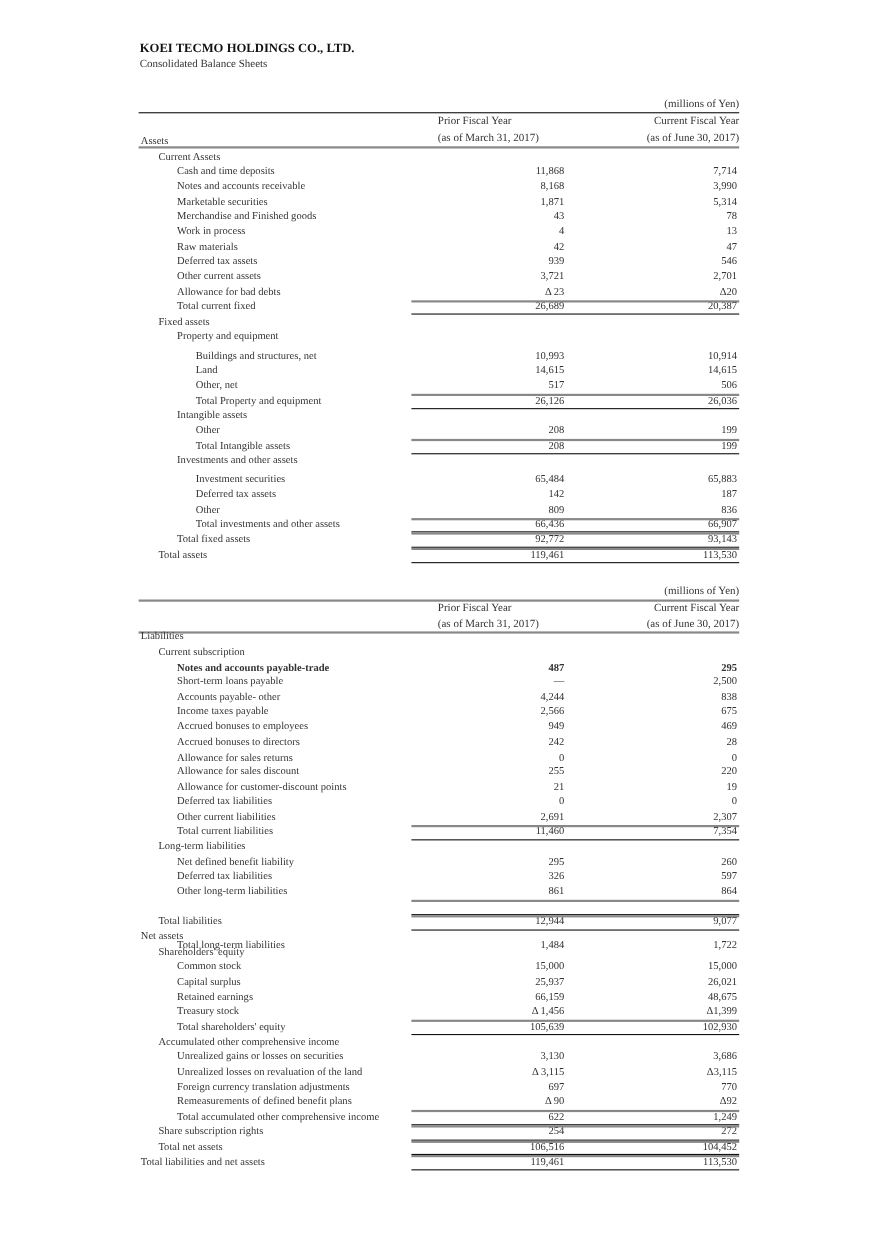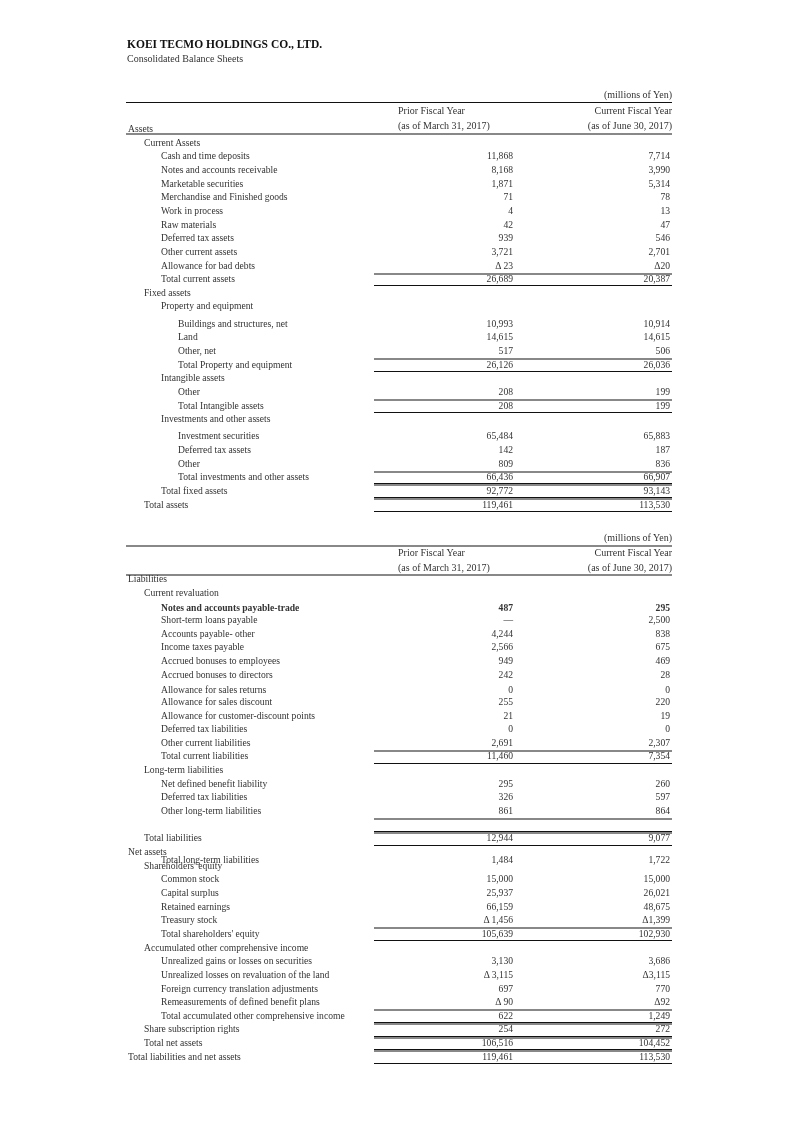--- a/index.html
+++ b/index.html
@@ -61,21 +61,21 @@
         <span class="v1">8,168</span>
         <span class="v2">3,990</span>
       </div>
       <div class="row ind2" style="top: 176.6px;">
         <span class="lbl">Marketable securities</span>
         <span class="v1">1,871</span>
         <span class="v2">5,314</span>
       </div>
       <div class="row ind2" style="top: 190.25px;">
         <span class="lbl">Merchandise and Finished goods</span>
-        <span class="v1">71</span>
+        <span class="v1">43</span>
         <span class="v2">78</span>
       </div>
       <div class="row ind2" style="top: 203.9px;">
         <span class="lbl">Work in process</span>
         <span class="v1">4</span>
         <span class="v2">13</span>
       </div>
       <div class="row ind2" style="top: 217.55px;">
         <span class="lbl">Raw materials</span>
         <span class="v1">42</span>
@@ -90,21 +90,21 @@
         <span class="lbl">Other current assets</span>
         <span class="v1">3,721</span>
         <span class="v2">2,701</span>
       </div>
       <div class="row ind2" style="top: 258.5px;">
         <span class="lbl">Allowance for bad debts</span>
         <span class="v1">Δ 23</span>
         <span class="v2">Δ20</span>
       </div>
       <div class="row ind2" style="top: 272.15px;">
-        <span class="lbl">Total current assets</span>
+        <span class="lbl">Total current fixed</span>
         <span class="v1">26,689</span>
         <span class="v2">20,387</span>
       </div>
       <div class="rule r1 top-gray" style="top: 272.65px;"></div>
       <div class="rule r1 top-black" style="top: 285.3px;"></div>
       <div class="row ind1" style="top: 285.8px;">
         <span class="lbl">Fixed assets</span>
         <span class="v1"></span>
         <span class="v2"></span>
       </div>
@@ -204,21 +204,21 @@
   <div class="hdr prior" style="top:562px;">(as of March 31, 2017)</div>
   <div class="hdr cur" style="top:562px;">(as of June 30, 2017)</div>
   <div class="hline top-gray" style="top:574px;"></div>
   <div class="rows">
       <div class="row ind0" style="top: 572px;">
         <span class="lbl">Liabilities</span>
         <span class="v1"></span>
         <span class="v2"></span>
       </div>
       <div class="row ind1" style="top: 585.65px;">
-        <span class="lbl">Current revaluation</span>
+        <span class="lbl">Current subscription</span>
         <span class="v1"></span>
         <span class="v2"></span>
       </div>
       <div class="row ind2" style="top: 601px; font-weight: bold;">
         <span class="lbl">Notes and accounts payable-trade</span>
         <span class="v1">487</span>
         <span class="v2">295</span>
       </div>
       <div class="row ind2" style="top: 612.95px;">
         <span class="lbl">Short-term loans payable</span>

